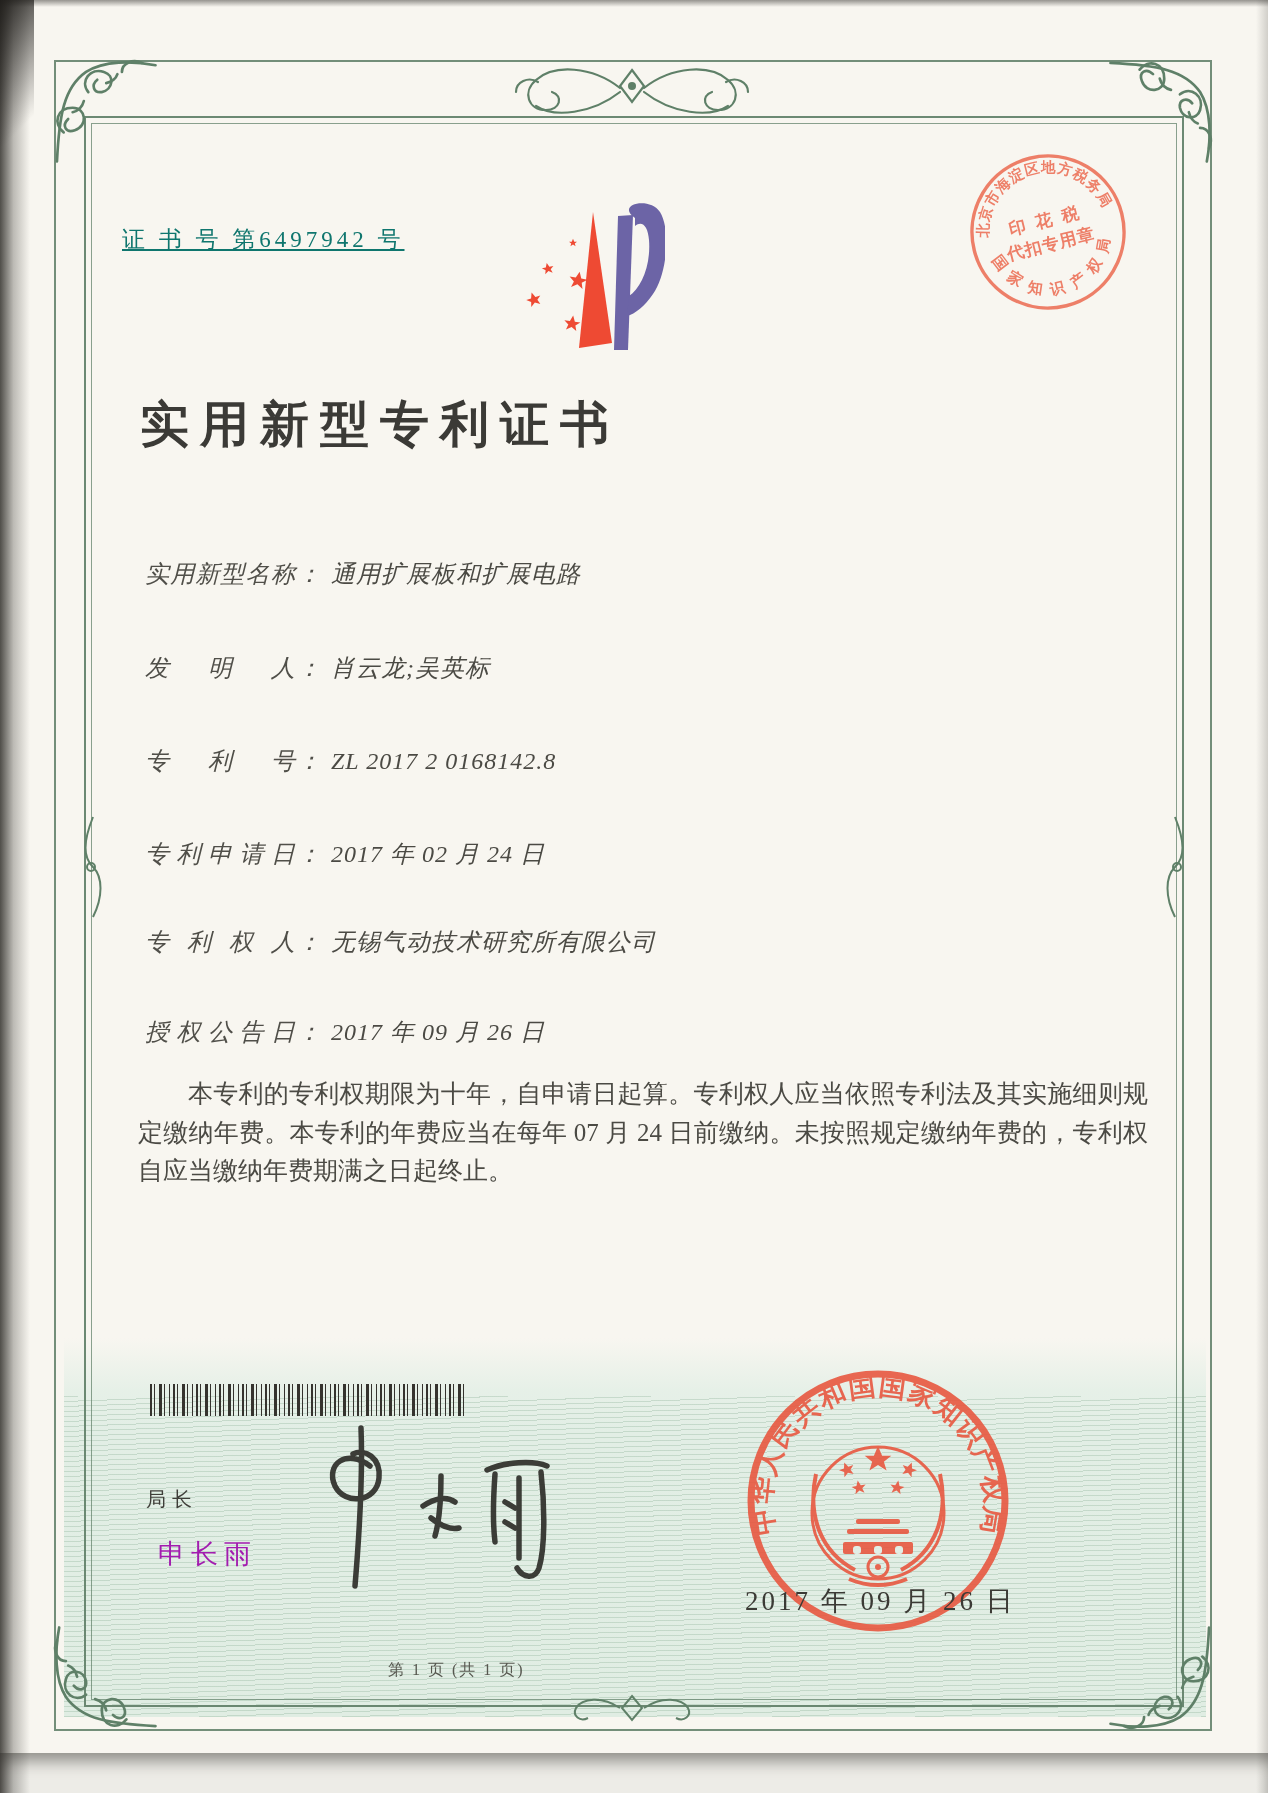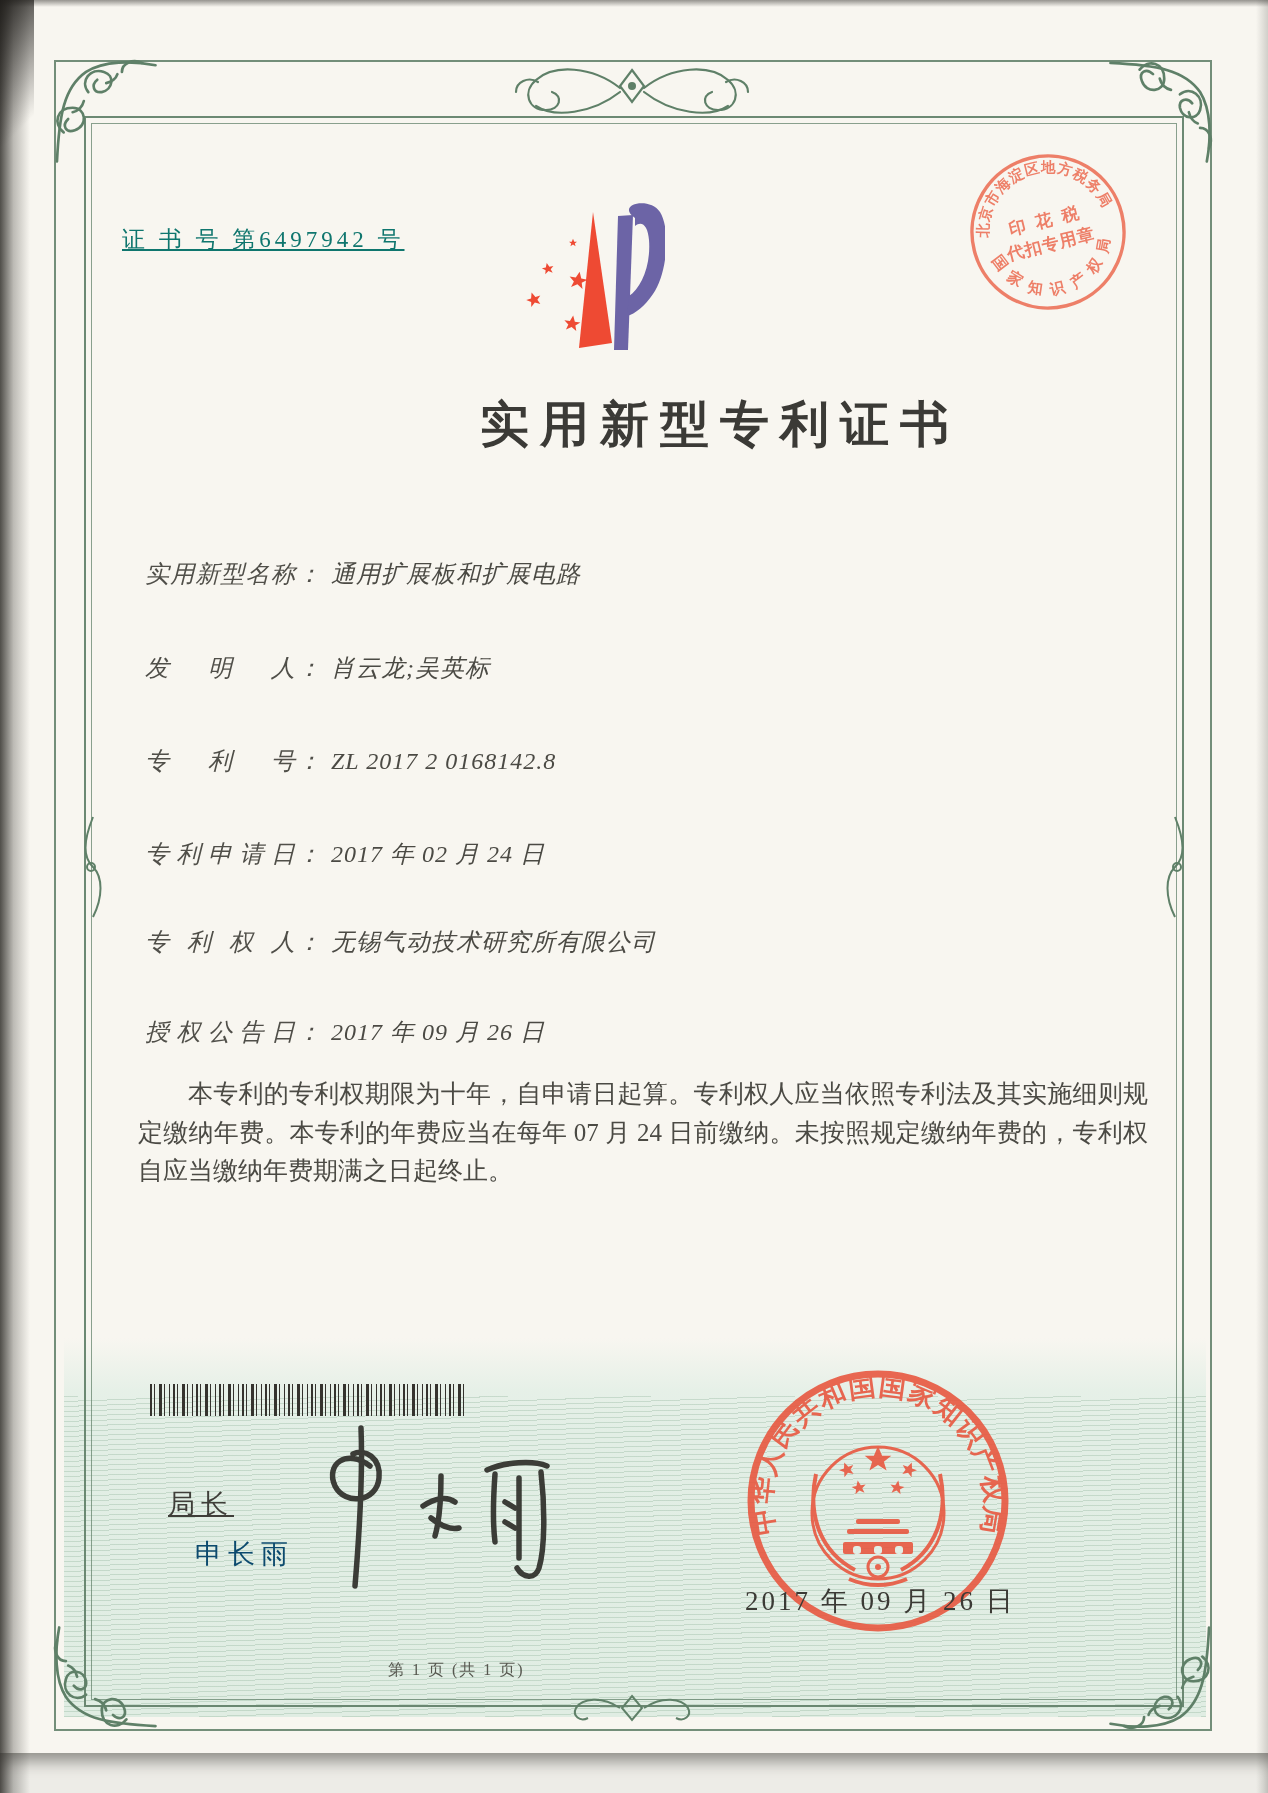--- a/index.html
+++ b/index.html
@@ -25,35 +25,35 @@
     background:linear-gradient(180deg,rgba(248,246,240,0) 0,rgba(227,239,230,.85) 52px,#e2eee5 95px,#e0ede3 100%);}
   .green-band .waves{position:absolute;left:0;right:0;top:58px;bottom:0;
     background:repeating-linear-gradient(178deg,rgba(128,168,140,.30) 0 1px,rgba(255,255,255,0) 1px 5px);}
   
   .frame-outer{left:54px;top:60px;right:56px;bottom:62px;border:2px solid rgba(100,131,108,.9);z-index:2;}
   .frame-mid{left:84px;top:116px;right:84px;bottom:86px;border:2px solid rgba(100,131,108,.95);z-index:2;}
   .frame-inner{left:91px;top:123px;right:91px;bottom:93px;border:1px solid rgba(100,131,108,.75);z-index:2;}
   .ornament{color:#5f8068;z-index:3;}
   
   .cert-number{left:122px;top:224px;font-size:23px;letter-spacing:4px;color:#0f766e;z-index:5;white-space:nowrap;text-decoration:underline;}
-  .title{left:140px;top:392px;width:820px;text-align:right;font-size:49px;font-weight:700;
+  .title{left:140px;top:392px;width:820px;text-align:left;font-size:49px;font-weight:700;
     letter-spacing:11px;color:#3b3a36;z-index:5;white-space:nowrap;}
   .field-row{position:absolute;left:145px;font-size:24px;color:#504f49;z-index:5;white-space:nowrap;font-style:italic;}
   .field-label{display:inline-block;width:150px;text-align:justify;text-align-last:justify;}
   .field-colon{display:inline-block;margin:0 10px 0 2px;}
   .field-value{letter-spacing:1px;color:#4b4a44;}
   .paragraphs{left:138px;top:1075px;width:1010px;font-size:25px;line-height:38.5px;
     color:#4b4a44;text-align:justify;z-index:5;}
   .paragraphs p{margin:0;text-indent:2em;}
   .barcode{left:150px;top:1384px;width:318px;height:32px;z-index:5;
     background:repeating-linear-gradient(90deg,#35332e 0 2px,transparent 2px 4px,#35332e 4px 5px,
       transparent 5px 9px,#35332e 9px 12px,transparent 12px 14px,#35332e 14px 15px,
       transparent 15px 19px,#35332e 19px 20px,transparent 20px 23px);}
-  .director-label{left:168px;top:1486px;font-size:27px;letter-spacing:6px;color:#3f3e39;z-index:5;text-decoration:underline;}
-  .director-name{left:158px;top:1536px;font-size:27px;letter-spacing:6px;color:#0c4a6e;z-index:5;margin-left:37px;}
+  .director-label{left:146px;top:1486px;font-size:20px;letter-spacing:6px;color:#3f3e39;z-index:5;}
+  .director-name{left:158px;top:1536px;font-size:27px;letter-spacing:6px;color:#a21caf;z-index:5;}
   .signature{left:295px;top:1418px;z-index:6;}
   .seal{left:733px;top:1356px;z-index:4;}
   .seal-date{left:745px;top:1583px;font-size:27px;letter-spacing:3px;color:#3b3a35;z-index:7;white-space:nowrap;}
   .page-footer{left:388px;top:1660px;width:400px;text-align:left;font-size:16px;
     letter-spacing:2px;color:#56574f;z-index:5;}
   .tax-stamp{left:962px;top:146px;transform:rotate(-14deg);z-index:6;}
   .logo{left:455px;top:182px;z-index:5;}
 </style>
 </head>
 <body>

